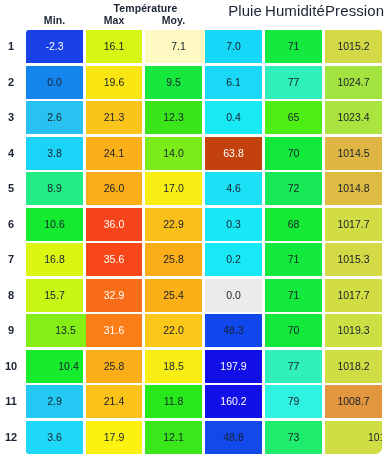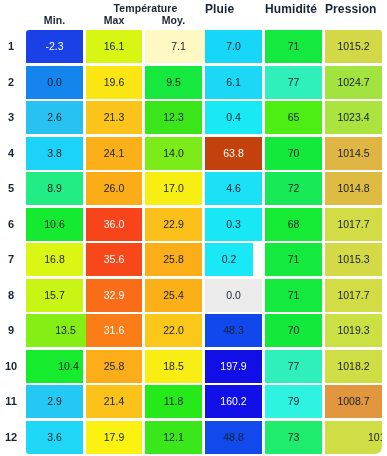--- a/index.html
+++ b/index.html
@@ -39,23 +39,23 @@
     text-align: center;
     font-size: 10.5px;
     font-weight: bold;
     color: #1b2433;
     letter-spacing: 0.1px;
     white-space: nowrap;
   }
   .hdr-top {
     position: absolute;
     top: 2px;
-    text-align: left;
-    font-size: 12px;
-    font-weight: bold;
+    text-align: right;
+    font-size: 15px;
+    font-weight: normal;
     color: #1b2433;
     letter-spacing: 0.1px;
     white-space: nowrap;
   }
 
   
   #grid {
     position: absolute;
     top: 30px;
     left: 0;
@@ -166,21 +166,21 @@
         <div class="cell c2" style="left: 145px; width: 57px; background: rgb(251, 191, 26);">22.9</div>
         <div class="cell c3" style="left: 205px; width: 57px; background: rgb(24, 231, 246);">0.3</div>
         <div class="cell c4" style="left: 265px; width: 57px; background: rgb(21, 234, 53);">68</div>
         <div class="cell c5" style="left: 325px; width: 57px; background: rgb(210, 220, 69);">1017.7</div>
       </div>
       <div class="row">
         <div class="rowlabel">7</div>
         <div class="cell c0" style="left: 26px; width: 57px; background: rgb(220, 246, 19);">16.8</div>
         <div class="cell c1 light" style="left: 86px; width: 56px; background: rgb(248, 72, 26);">35.6</div>
         <div class="cell c2" style="left: 145px; width: 57px; background: rgb(251, 174, 24);">25.8</div>
-        <div class="cell c3" style="left: 205px; width: 48px; background: rgb(25, 233, 246);">0.2</div>
+        <div class="cell c3" style="left: 205px; width: 57px; background: rgb(25, 233, 246);">0.2</div>
         <div class="cell c4" style="left: 265px; width: 57px; background: rgb(20, 233, 62);">71</div>
         <div class="cell c5" style="left: 325px; width: 57px; background: rgb(212, 217, 70);">1015.3</div>
       </div>
       <div class="row">
         <div class="rowlabel">8</div>
         <div class="cell c0" style="left: 26px; width: 57px; background: rgb(200, 245, 20);">15.7</div>
         <div class="cell c1 light" style="left: 86px; width: 56px; background: rgb(249, 109, 24);">32.9</div>
         <div class="cell c2" style="left: 145px; width: 57px; background: rgb(251, 176, 24);">25.4</div>
         <div class="cell c3" style="left: 205px; width: 57px; background: rgb(235, 235, 235);">0.0</div>
         <div class="cell c4" style="left: 265px; width: 57px; background: rgb(20, 233, 62);">71</div>

